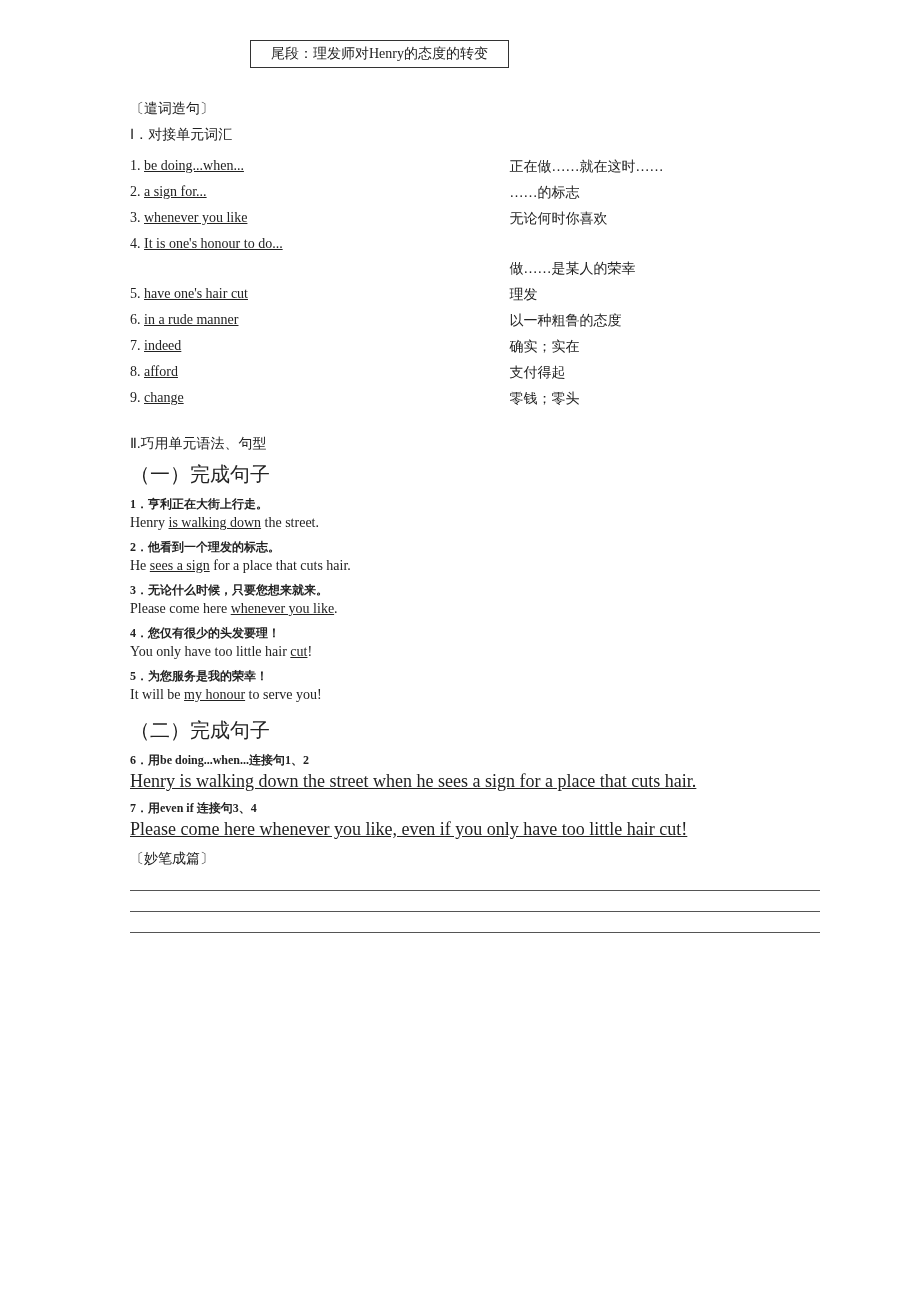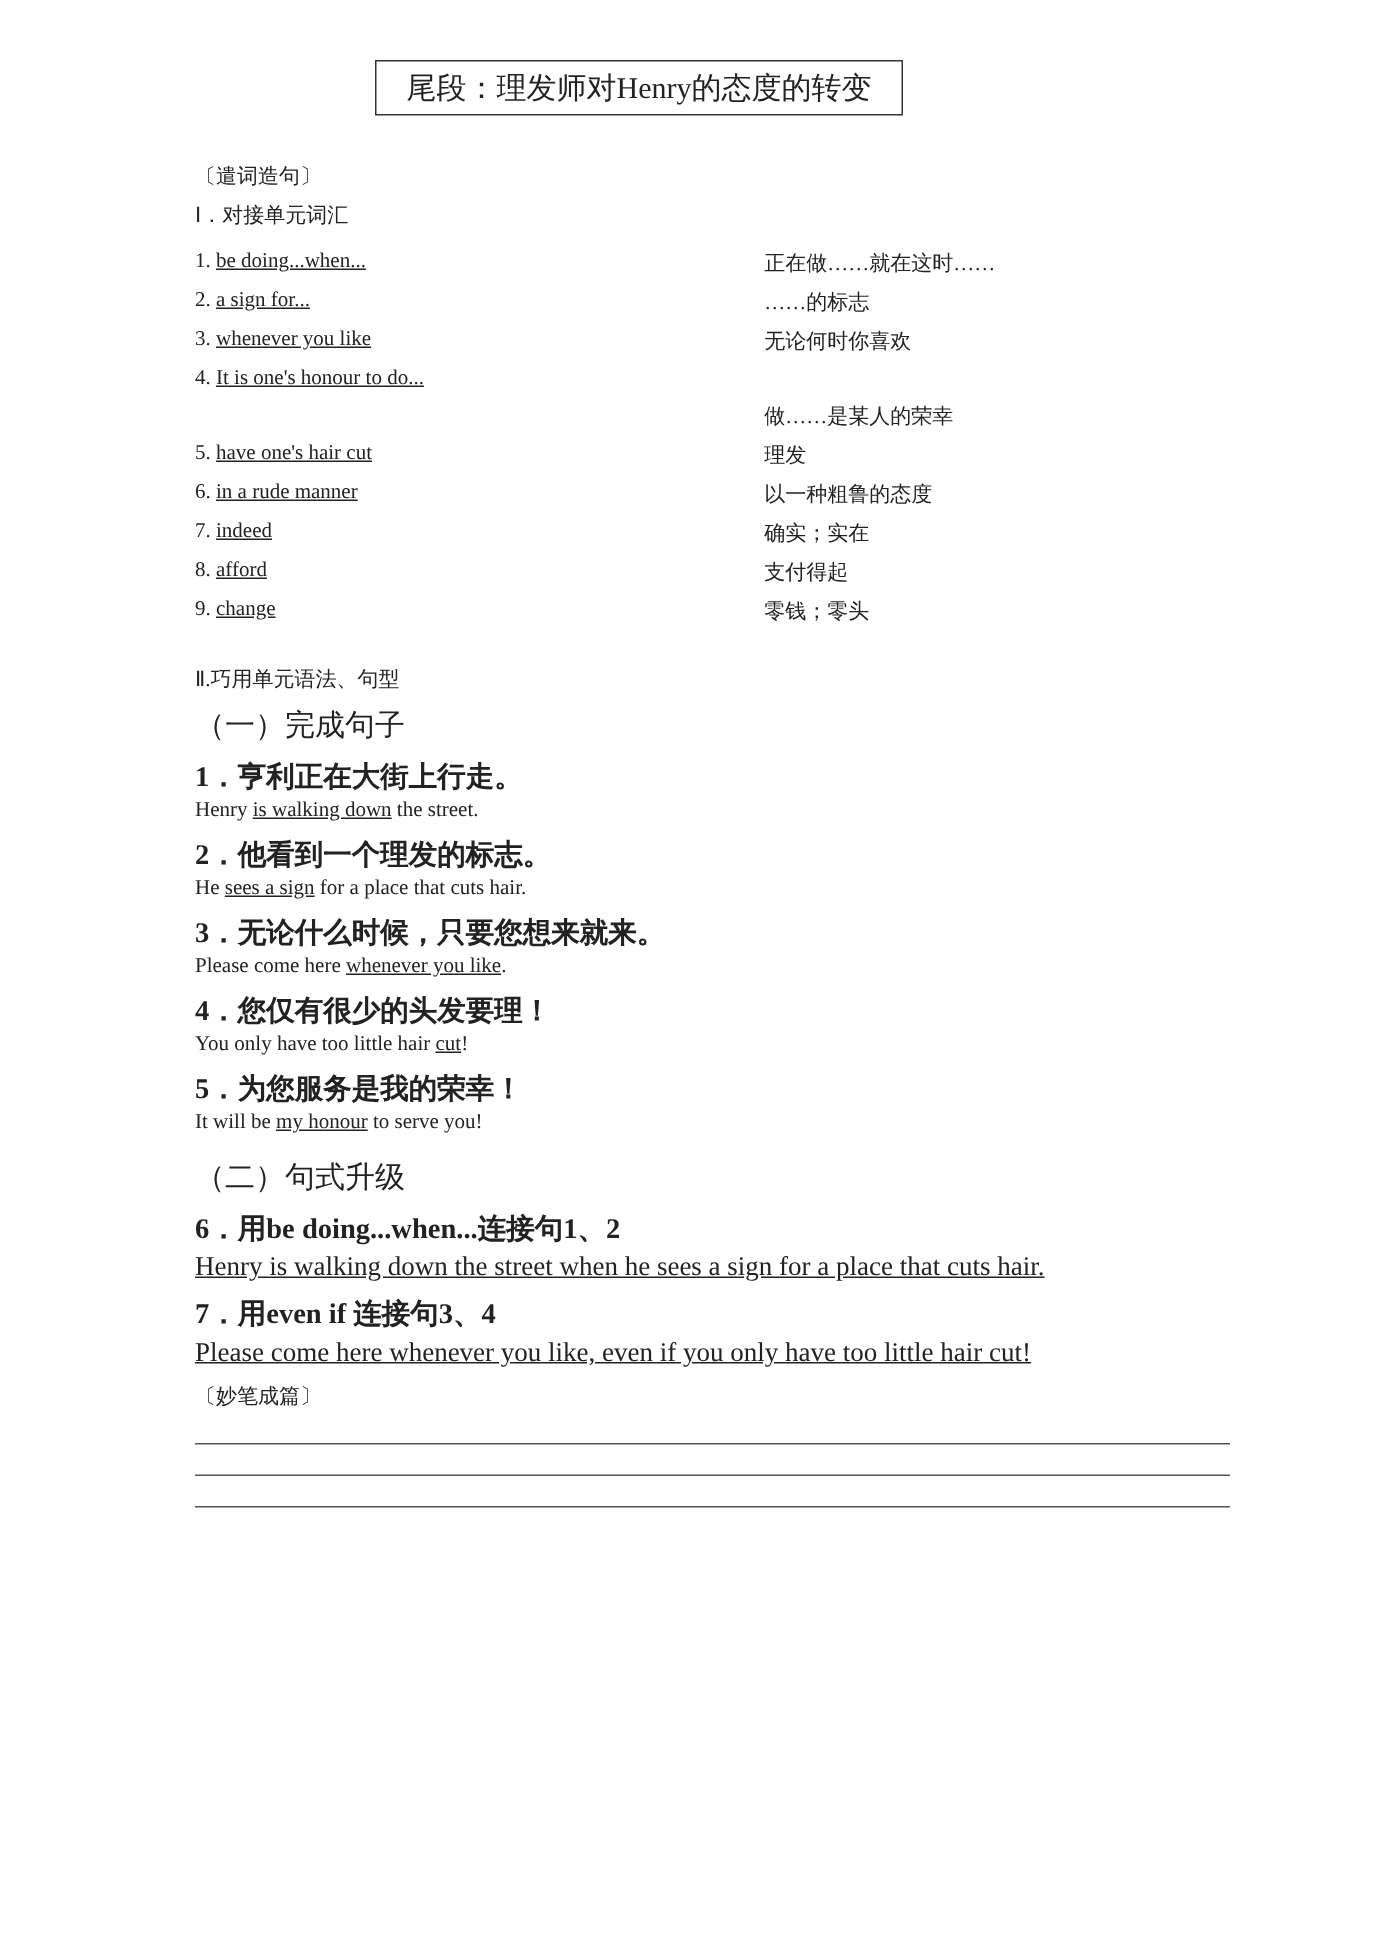--- a/index.html
+++ b/index.html
@@ -15,21 +15,21 @@
       width: 920px;
       min-height: 1302px;
       padding: 40px 100px 60px 130px;
     }
     .title-box {
       border: 1px solid #333;
       padding: 4px 20px;
       display: inline-block;
       margin-left: 120px;
       margin-bottom: 18px;
-      font-size: 20px;
+      font-size: 14px;
     }
     .section-bracket {
       font-size: 14px;
       margin-bottom: 8px;
     }
     .section-header {
       font-size: 14px;
       margin-bottom: 10px;
       margin-top: 4px;
     }
@@ -57,21 +57,21 @@
     .section2-header {
       margin-top: 23px;
       margin-bottom: 8px;
       font-size: 14px;
     }
     .subsection-header {
       margin-bottom: 8px;
       font-size: 20px;
     }
     .question-cn {
-      font-size: 19px;
+      font-size: 12px;
       font-weight: bold;
       margin-bottom: 2px;
       margin-top: 8px;
     }
     .question-en {
       font-size: 14px;
       margin-bottom: 4px;
       font-family: "Times New Roman", Times, serif;
     }
     .long-underline {
@@ -179,21 +179,21 @@
 <div class="question-en">
   You only have too little hair <u>cut</u>!
 </div>
 
 <div class="question-cn">5．为您服务是我的荣幸！</div>
 <div class="question-en">
   It will be <u>my honour</u> to serve you!
 </div>
 
 <div class="subsection-header" style="margin-top:14px;">
-  <span>（二）句式升级</span>
+  <span>（二）完成句子</span>
 </div>
 
 <div class="question-cn">6．用be doing...when...连接句1、2</div>
 <div class="question-en">
   <span class="long-underline">Henry is walking down the street when he sees a sign for a place that cuts hair.</span>
 </div>
 
 <div class="question-cn" style="margin-top:8px;">7．用even if 连接句3、4</div>
 <div class="question-en">
   <span class="long-underline">Please come here whenever you like, even if you only have too little hair cut!</span>

